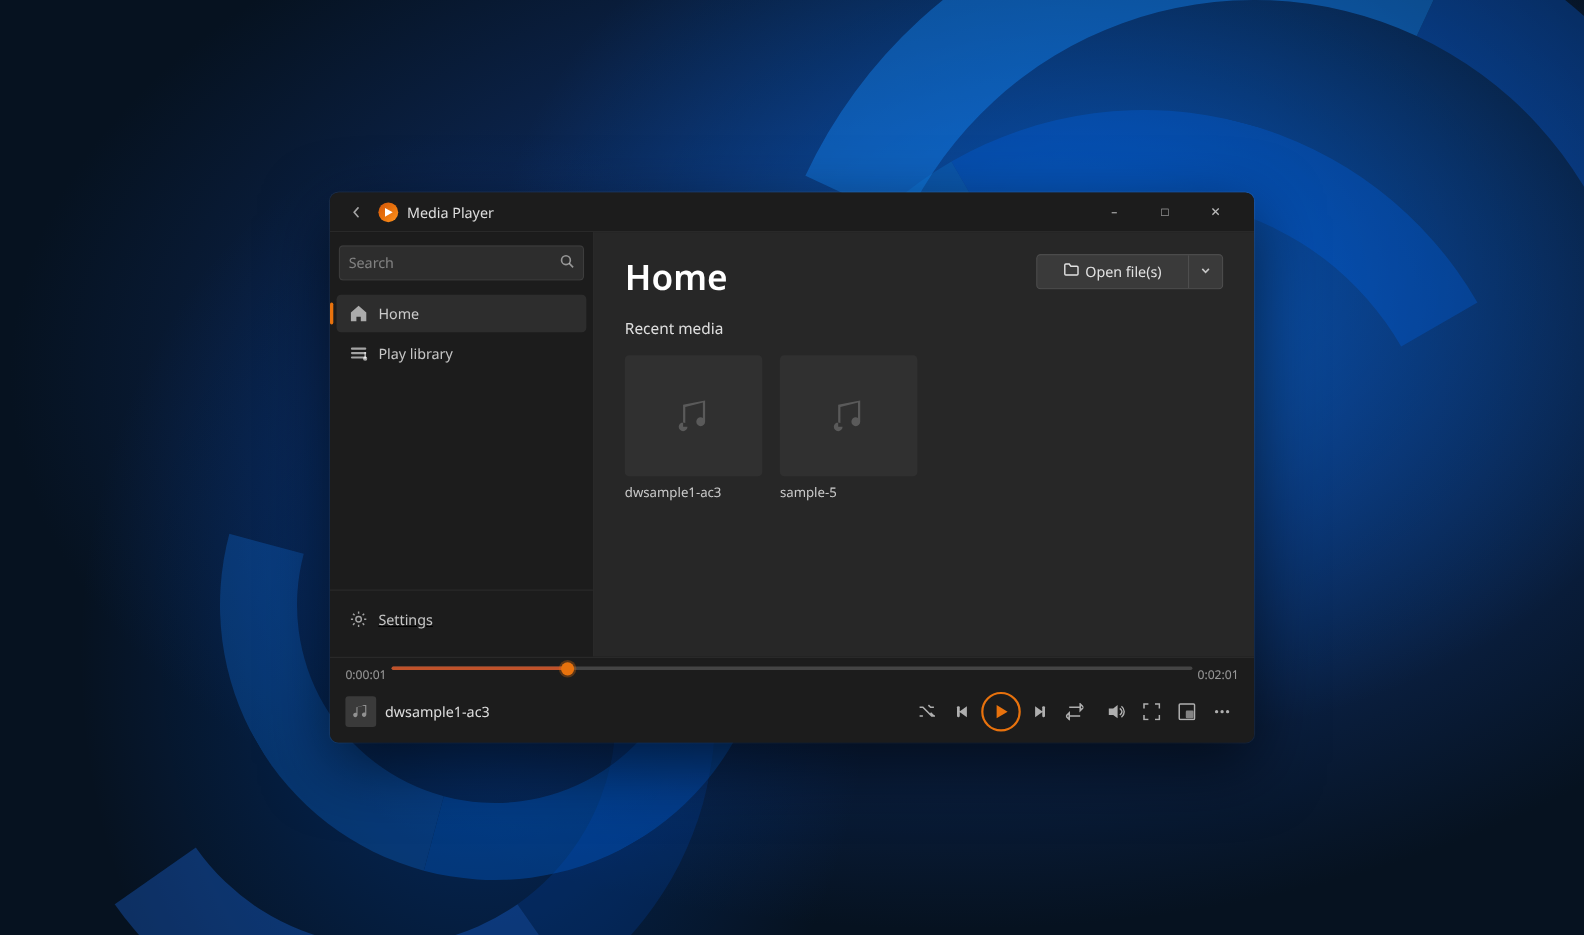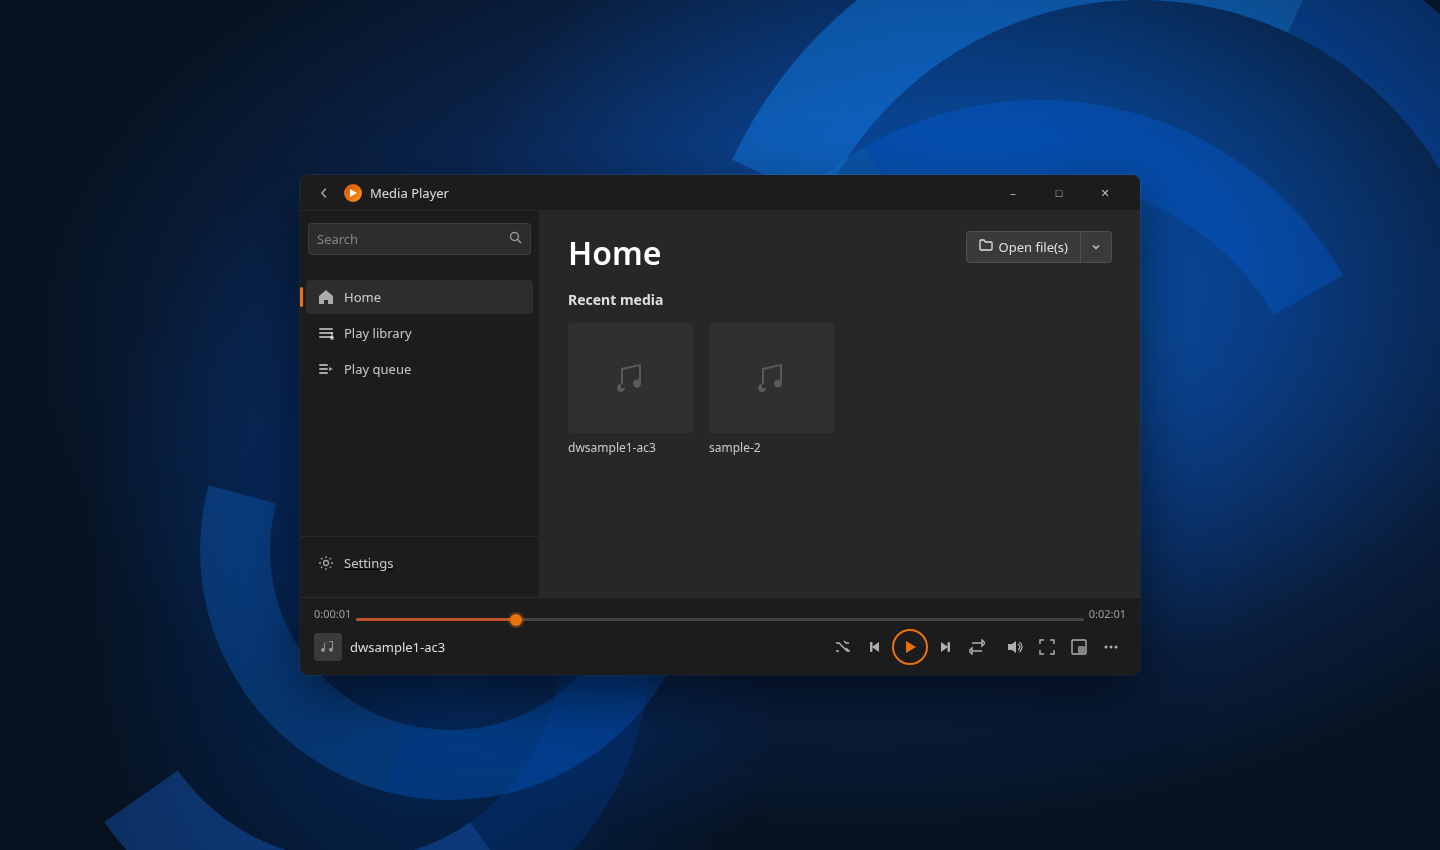--- a/index.html
+++ b/index.html
@@ -178,21 +178,21 @@
       width: 240px;
       background: #1c1c1c;
       display: flex;
       flex-direction: column;
       padding: 8px 0;
       flex-shrink: 0;
       border-right: 1px solid rgba(255,255,255,0.06);
     }
 
     .search-bar {
-      margin: 4px 8px 24px;
+      margin: 4px 8px 12px;
       background: #2d2d2d;
       border: 1px solid rgba(255,255,255,0.08);
       border-radius: 4px;
       display: flex;
       align-items: center;
       padding: 0 8px;
       height: 32px;
       gap: 6px;
       justify-content: space-between;
     }
@@ -289,21 +289,21 @@
       background: #3a3a3a;
       border: 1px solid rgba(255,255,255,0.1);
       border-radius: 4px;
       overflow: hidden;
     }
 
     .open-files-main {
       display: flex;
       align-items: center;
       gap: 6px;
-      padding: 6px 12px;
+      padding: 6px 24px;
       color: rgba(255,255,255,0.85);
       font-size: 13px;
       cursor: pointer;
       border-right: 1px solid rgba(255,255,255,0.1);
     }
 
     .open-files-chevron {
       padding: 6px 10px;
       color: rgba(255,255,255,0.7);
       cursor: pointer;
@@ -312,21 +312,21 @@
 
     .content-body {
       padding: 0 28px;
       overflow-y: auto;
       flex: 1;
     }
 
     .section-title {
       color: rgba(255,255,255,0.85);
       font-size: 14px;
-      font-weight: 700;
+      font-weight: 400;
       margin-bottom: 14px;
     }
 
     .media-grid {
       display: flex;
       gap: 16px;
       flex-wrap: wrap;
     }
 
     .media-card {
@@ -357,21 +357,21 @@
     
     .player-bar {
       background: #1c1c1c;
       border-top: 1px solid rgba(255,255,255,0.08);
       flex-shrink: 0;
     }
 
     .progress-area {
       padding: 8px 14px 4px;
       display: flex;
-      align-items: flex-end;
+      align-items: flex-start;
       gap: 2px;
     }
 
     .time-label {
       color: rgba(255,255,255,0.55);
       font-size: 11px;
       font-variant-numeric: tabular-nums;
       min-width: 40px;
     }
 
@@ -545,31 +545,20 @@
               <rect x="1" y="7" width="14" height="2" rx="1"></rect>
               <rect x="1" y="11" width="14" height="2" rx="1"></rect>
               <circle cx="14" cy="13" r="2" fill="currentColor"></circle>
               <line x1="14" y1="7" x2="14" y2="13" stroke="currentColor" stroke-width="1.5"></line>
             </svg>
         </span>
         <span>Play library</span>
       </div>
 
 
-      <div class="nav-item">
-        <span class="nav-icon">
-          <svg width="16" height="16" viewBox="0 0 16 16" fill="currentColor">
-              <rect x="1" y="3" width="9" height="2" rx="1"></rect>
-              <rect x="1" y="7" width="9" height="2" rx="1"></rect>
-              <rect x="1" y="11" width="9" height="2" rx="1"></rect>
-              <polygon points="11,6 15,8 11,10"></polygon>
-            </svg>
-        </span>
-        <span>Play queue</span>
-      </div>
 
 
       <div class="sidebar-bottom">
         <div class="nav-item">
           <span class="nav-icon">
             <svg width="16" height="16" viewBox="0 0 16 16" fill="none" stroke="currentColor" stroke-width="1.3">
               <circle cx="8" cy="8" r="2.5"></circle>
               <path d="M8 1v2M8 13v2M1 8h2M13 8h2M2.93 2.93l1.41 1.41M11.66 11.66l1.41 1.41M2.93 13.07l1.41-1.41M11.66 4.34l1.41-1.41"></path>
             </svg>
           </span>
@@ -614,21 +603,21 @@
             </div>
             <div class="media-name">dwsample1-ac3</div>
           </div>
 
           <div class="media-card">
             <div class="media-thumb">
               <svg class="music-note-svg" viewBox="0 0 48 48" fill="none">
                 <path d="M18 34c0 2.21-1.79 4-4 4s-4-1.79-4-4 1.79-4 4-4c.74 0 1.43.21 2 .57V16l16-4v14c-.57-.36-1.26-.57-2-.57-2.21 0-4 1.79-4 4s1.79 4 4 4 4-1.79 4-4V10L14 14v20z" fill="rgba(255,255,255,0.45)"></path>
               </svg>
             </div>
-            <div class="media-name">sample-2</div>
+            <div class="media-name">sample-5</div>
           </div>
 
         </div>
       </div>
 
     </div>
 
   </div>
 
   <div class="player-bar">

